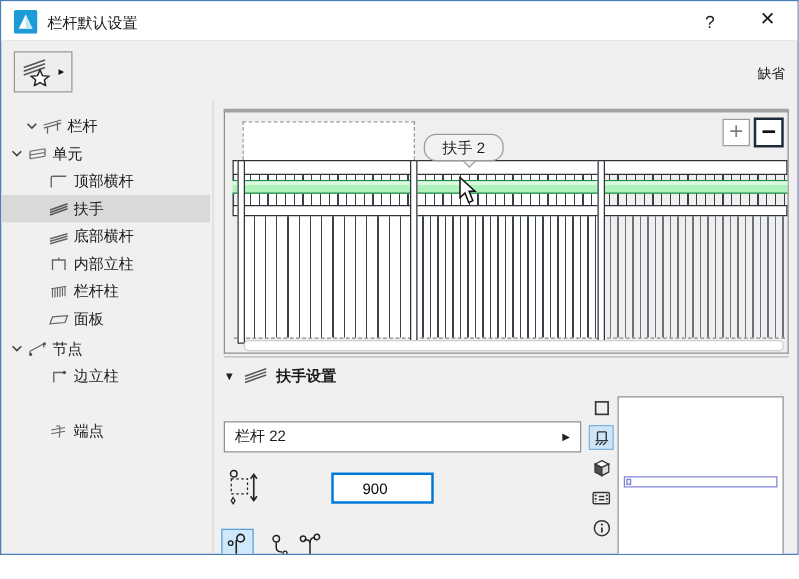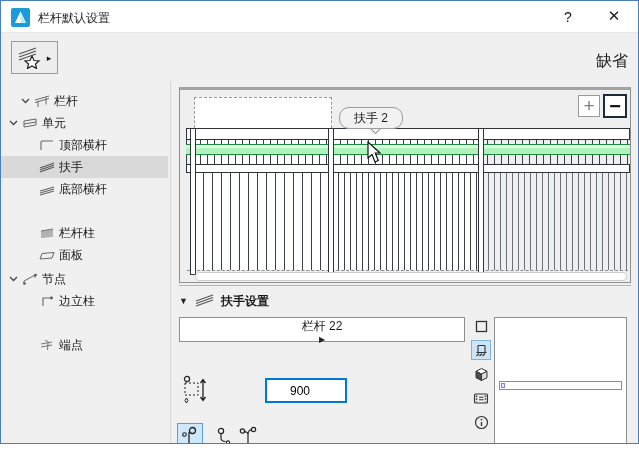--- a/index.html
+++ b/index.html
@@ -10,21 +10,21 @@
   
   .titlebar { position:absolute; left:0; top:0; right:0; height:32px; background:#fff; border-bottom:1px solid #e6e6e6; }
   .logo { position:absolute; left:10px; top:7px; }
   .title-text { position:absolute; left:37px; top:9px; font-size:12px; }
   .help-btn { position:absolute; left:552px; top:0; width:30px; height:32px; text-align:center; line-height:32px; font-size:14px; cursor:default; }
   .close-btn { position:absolute; left:596px; top:0; width:34px; height:32px; text-align:center; line-height:30px; font-size:15px; cursor:default; }
 
   
   .fav-btn { position:absolute; left:10px; top:40px; width:47px; height:33px; background:#ededed; border:1px solid #9a9a9a; display:flex; align-items:center; justify-content:center; gap:1px; }
   .fav-arrow { font-size:9px; color:#111; }
-  .default-label { position:absolute; right:10px; top:50px; font-size:16px; }
+  .default-label { position:absolute; right:10px; top:50px; font-size:11px; }
 
   
   .tree { position:absolute; left:0; top:80px; width:170px; bottom:0; border-right:1px solid #d8d8d8; }
   .trow { position:absolute; left:0; right:2px; height:22px; display:flex; align-items:center; gap:4px; }
   .trow.sel { background:#d9d9d9; }
   .lvl1 { padding-left:20px; }
   .lvl2 { padding-left:8px; }
   .lvl3 { padding-left:38px; }
   .tlabel { white-space:nowrap; }
   .ticon svg, .chev svg { display:block; }
@@ -54,21 +54,21 @@
   .tooltip { position:absolute; left:159px; top:17px; width:64px; height:22px; background:#f2f2f2; border:1px solid #9a9a9a; border-radius:10px; text-align:center; line-height:20px; z-index:2; }
   .tooltip-tail { position:absolute; left:190px; top:31px; width:11px; height:11px; background:#f2f2f2; border-right:1px solid #9a9a9a; border-bottom:1px solid #9a9a9a; transform:rotate(45deg); z-index:1; }
   .cursor { position:absolute; left:187px; top:51px; z-index:3; }
 
   
   .section-divider { position:absolute; left:178px; top:284px; width:452px; height:0; border-top:1px solid #b5b5b5; }
   .section-header { position:absolute; left:178px; top:289px; height:22px; display:flex; align-items:center; gap:7px; }
   .collapse-tri { font-size:9px; color:#222; }
   .section-title { font-weight:bold; }
 
-  .dropdown { position:absolute; left:178px; top:316px; width:286px; height:25px; background:#fff; border:1px solid #8f8f8f; display:flex; align-items:center; padding:0 8px;flex-direction:column; }
+  .dropdown { position:absolute; left:178px; top:336px; width:286px; height:25px; background:#fff; border:1px solid #8f8f8f; display:flex; align-items:center; padding:0 8px; }
   .dropdown .dd-label { flex:1; }
   .dd-arrow { font-size:8px; color:#222; }
 
   
   .side-icons { position:absolute; left:470px; top:315px; width:20px; }
   .side-btn { width:20px; height:20px; margin-bottom:4px; display:flex; align-items:center; justify-content:center; border:1px solid transparent; }
   .side-btn.sel { background:#cde5f7; border:1px solid #7fb2dd; }
 
   
   .profile-box { position:absolute; left:493px; top:316px; width:133px; height:132px; background:#fff; border:1px solid #8f8f8f; }
@@ -162,20 +162,28 @@
 
     <div class="trow lvl3" style="top:97px">
       <span class="ticon">
           <svg width="16" height="14" viewBox="0 0 16 14">
             <path d="M1 9 L15 5 M1 11 L15 7 M1 13 L15 9" stroke="#666" stroke-width="1.1" fill="none"></path>
           </svg>
         </span>
       <span class="tlabel">底部横杆</span>
     </div>
 
+    <div class="trow lvl3" style="top:119px">
+      <span class="ticon">
+          <svg width="16" height="14" viewBox="0 0 16 14">
+            <path d="M3 12 V4 H13 V12 M8 4 V2" stroke="#666" stroke-width="1.1" fill="none"></path>
+          </svg>
+        </span>
+      <span class="tlabel">内部立柱</span>
+    </div>
 
     <div class="trow lvl3" style="top:141px">
       <span class="ticon">
           <svg width="16" height="14" viewBox="0 0 16 14">
             <path d="M2 5 L14 3 M3 12 V5 M5 12 V4.7 M7 11.5 V4.4 M9 11.5 V4 M11 11 V3.7 M13 11 V3.4" stroke="#666" stroke-width="0.9" fill="none"></path>
           </svg>
         </span>
       <span class="tlabel">栏杆柱</span>
     </div>
 

